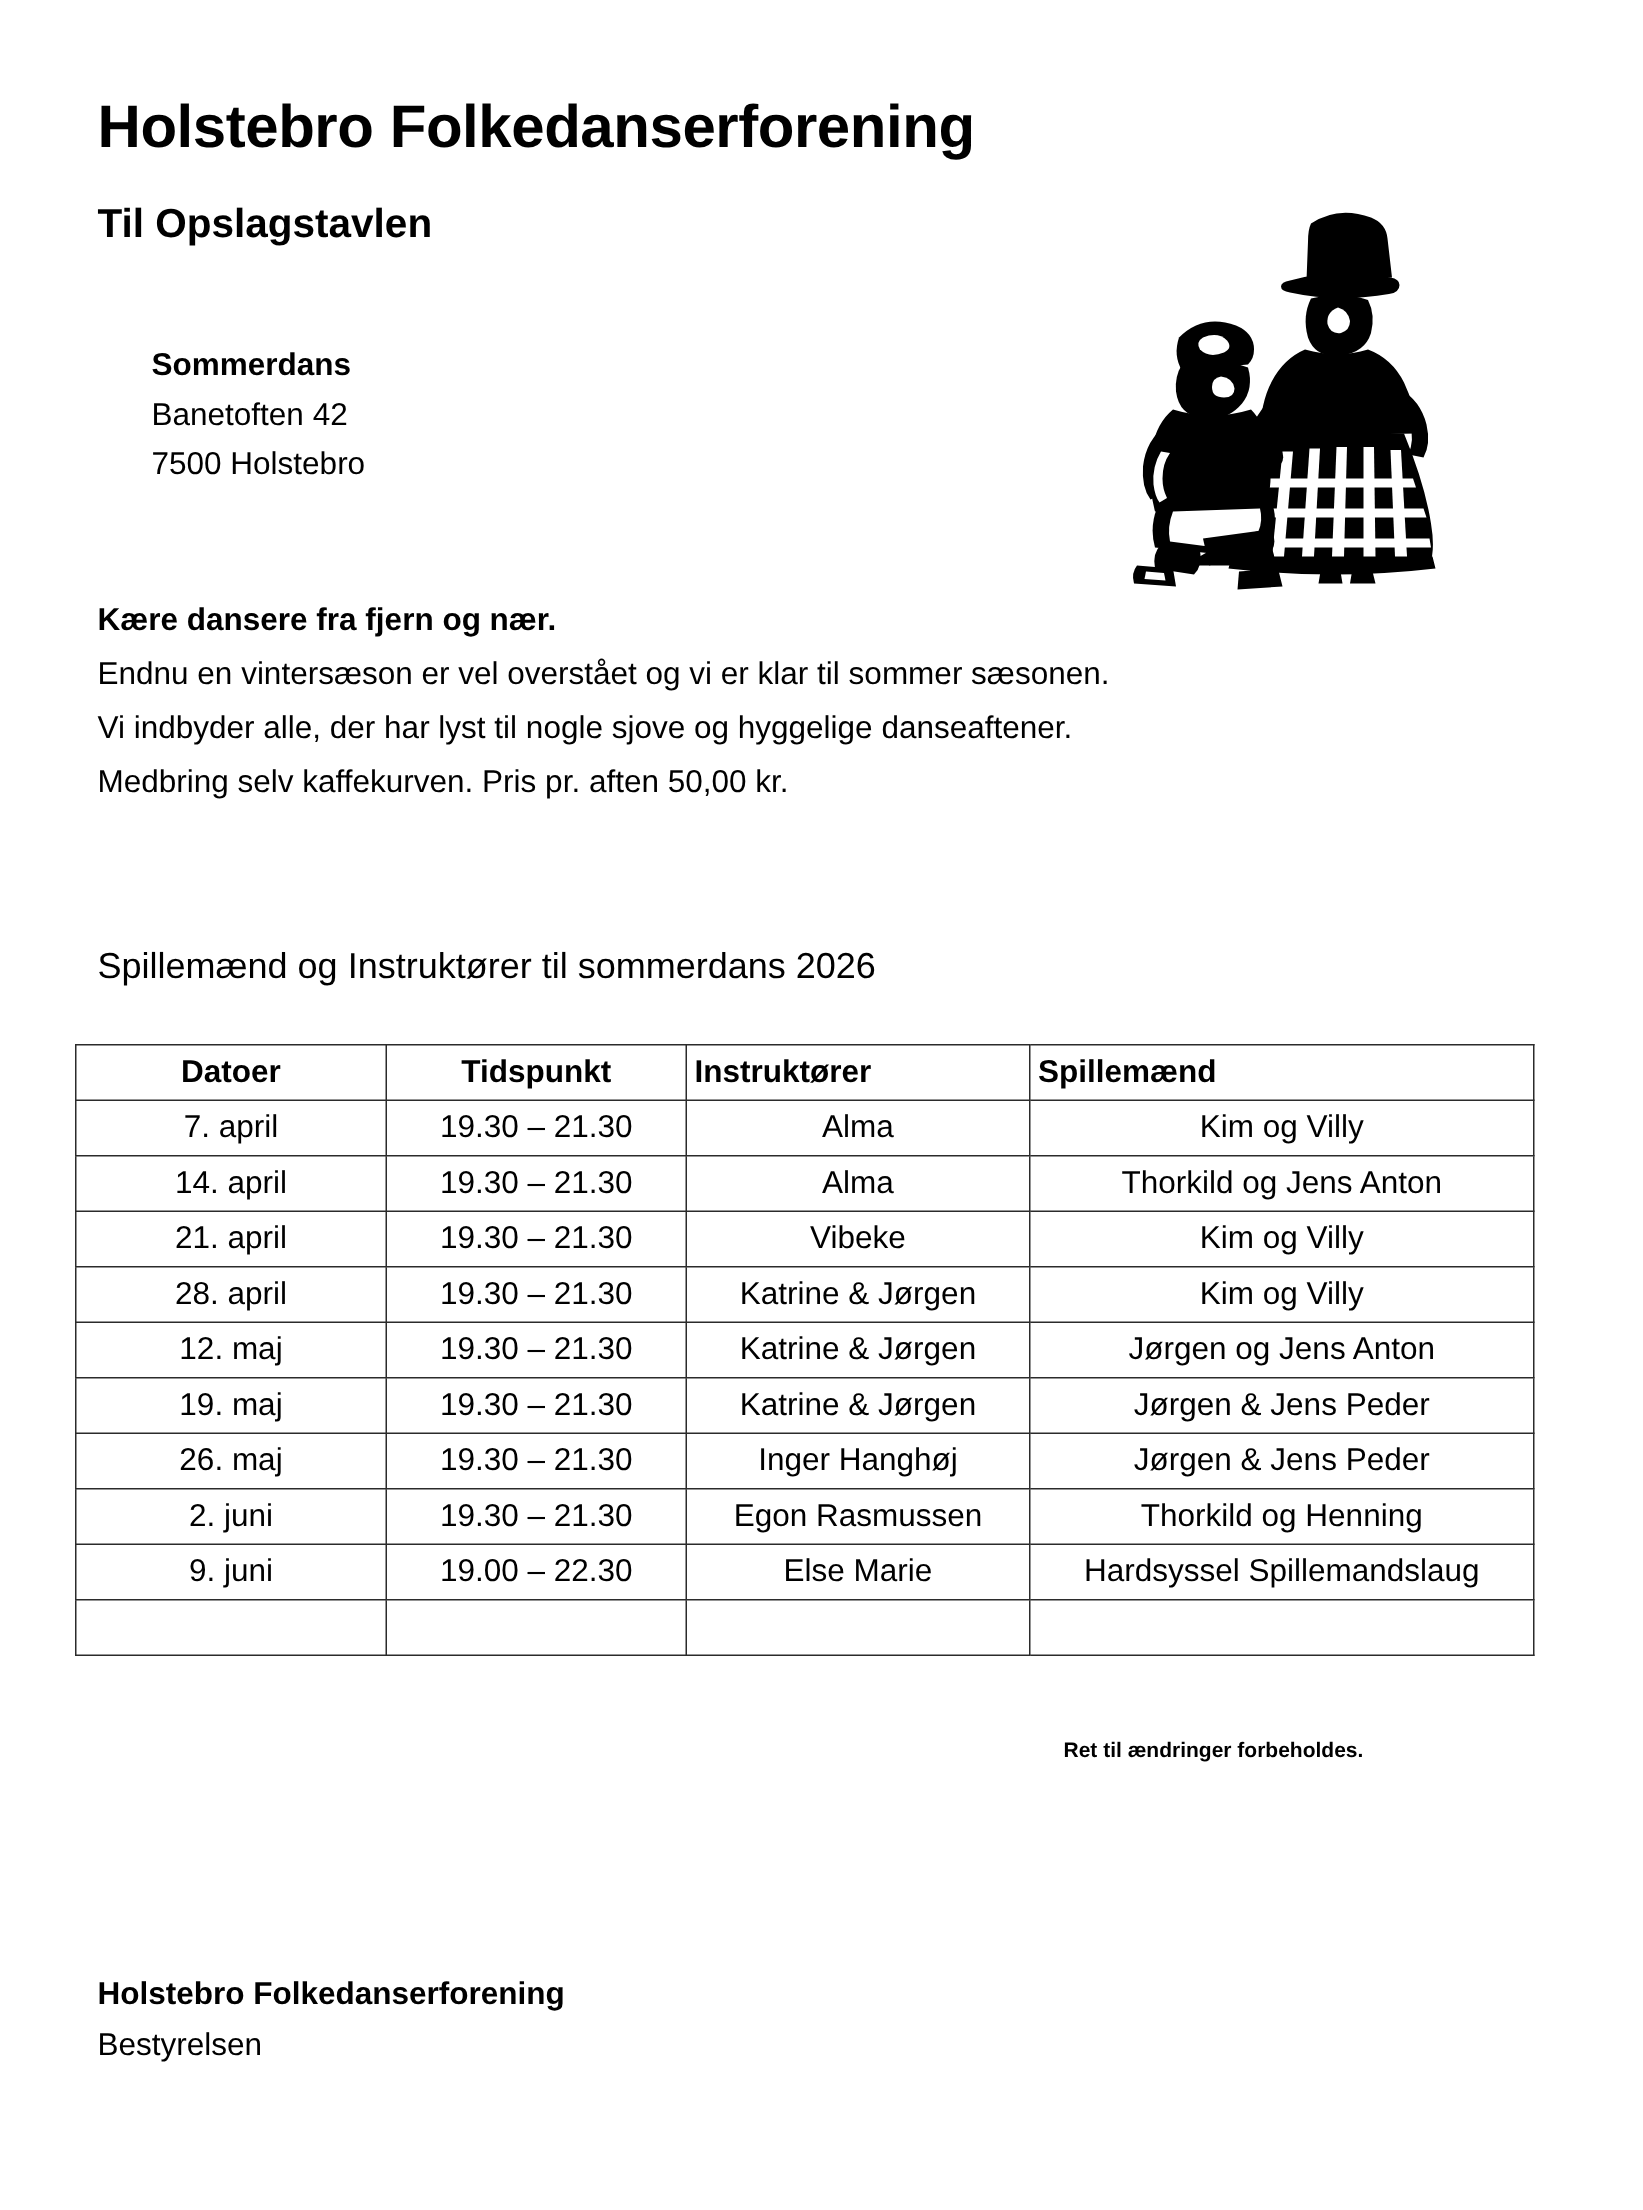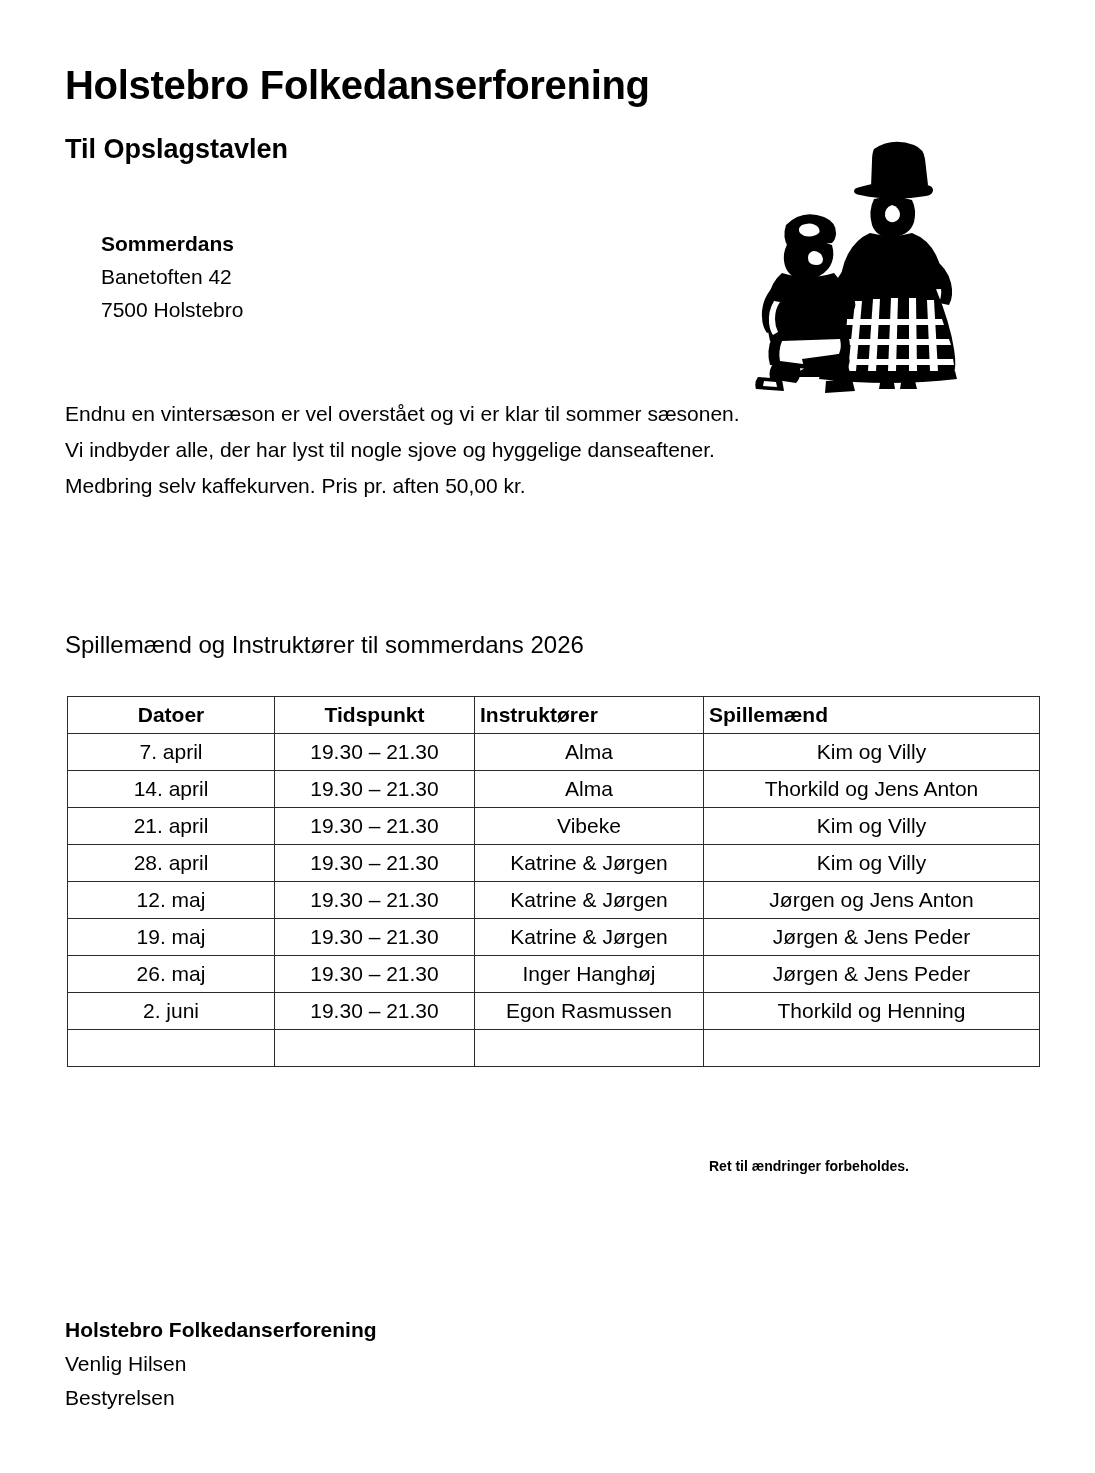--- a/index.html
+++ b/index.html
@@ -85,21 +85,21 @@
     top: 631px;
     font-size: 24px;
     font-weight: normal;
     margin: 0;
     line-height: 1.2;
   }
 
   
   .schedule-wrap {
     position: absolute;
-    left: 67px;
+    left: 50px;
     top: 696px;
     width: 972px;
   }
   table.schedule {
     border-collapse: collapse;
     width: 100%;
     table-layout: fixed;
     font-size: 21px;
   }
   table.schedule col.c-date { width: 207px; }
@@ -234,20 +234,21 @@
     </svg>
   </div>
 
   <div class="address-block">
     <div class="strong">Sommerdans</div>
     <div>Banetoften 42</div>
     <div>7500 Holstebro</div>
   </div>
 
   <div class="letter-body">
+    <p class="salutation">Kære dansere fra fjern og nær.</p>
     <p>Endnu en vintersæson er vel overstået og vi er klar til sommer sæsonen.</p>
     <p>Vi indbyder alle, der har lyst til nogle sjove og hyggelige danseaftener.</p>
     <p>Medbring selv kaffekurven. Pris pr. aften 50,00 kr.</p>
   </div>
 
   <h3 class="schedule-heading">Spillemænd og Instruktører til sommerdans 2026</h3>
 
   <div class="schedule-wrap">
     <table class="schedule">
       <colgroup>
@@ -306,31 +307,36 @@
             <td class="c-time">19.30 – 21.30</td>
             <td class="c-instr">Inger Hanghøj</td>
             <td class="c-music">Jørgen &amp; Jens Peder</td>
           </tr>
           <tr>
             <td class="c-date">2. juni</td>
             <td class="c-time">19.30 – 21.30</td>
             <td class="c-instr">Egon Rasmussen</td>
             <td class="c-music">Thorkild og Henning</td>
           </tr>
+          <tr>
+            <td class="c-date">9. juni</td>
+            <td class="c-time">19.00 – 22.30</td>
+            <td class="c-instr">Else Marie</td>
+            <td class="c-music">Hardsyssel Spillemandslaug</td>
+          </tr>
           <tr class="empty-row">
             <td class="c-date"></td>
             <td class="c-time"></td>
             <td class="c-instr"></td>
             <td class="c-music"></td>
           </tr>
         </tbody>
     </table>
   </div>
 
   <div class="disclaimer">Ret til ændringer forbeholdes.</div>
 
   <div class="signature">
     <div class="strong">Holstebro Folkedanserforening</div>
-    <div>Venlig Hilsen</div>
     <div>Bestyrelsen</div>
   </div>
 
 </div>
 
 </body></html>

